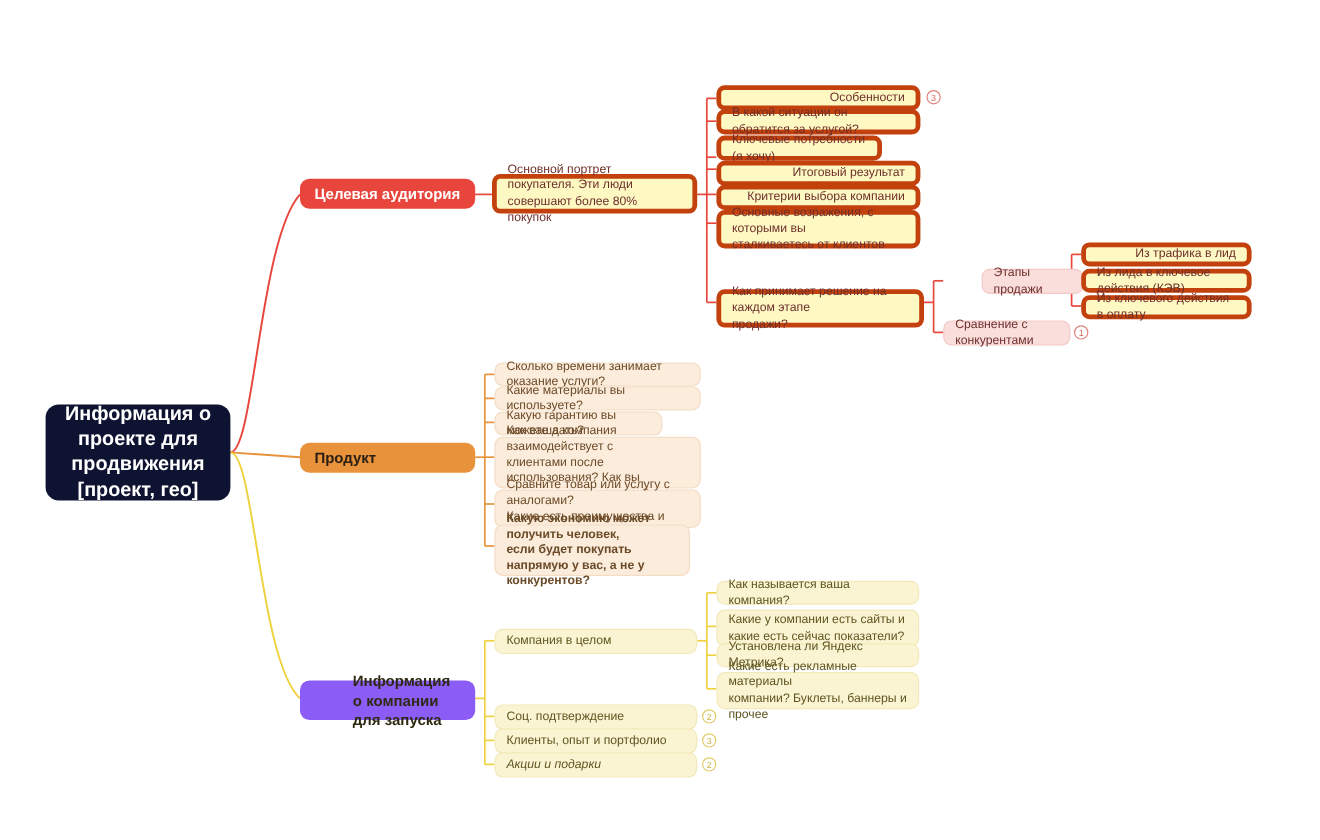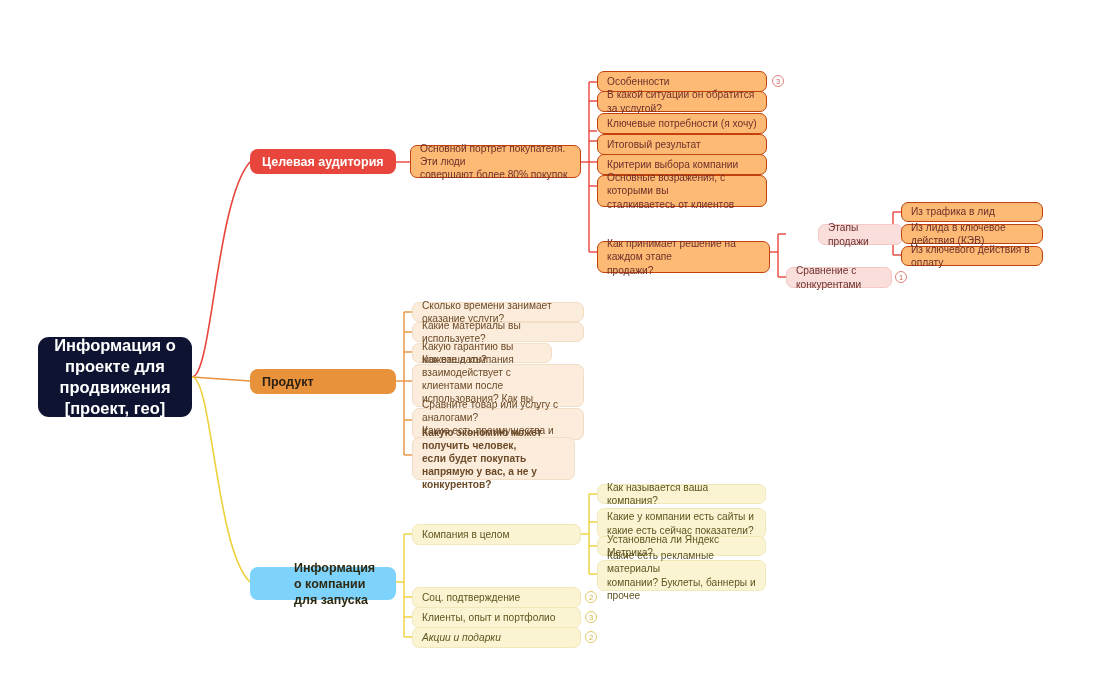--- a/index.html
+++ b/index.html
@@ -42,30 +42,31 @@
   }
   
   .branch {
     font-size: 12.5px;
     font-weight: 700;
     border-radius: 8px;
     padding: 7px 12px;
   }
   .branch.red    { background: #e8453c; color: #ffffff; }
   .branch.orange { background: #e8923c; color: #2c2013; }
-  .branch.yellow { background: #7dd3fc; color: #2e2a12; padding-left: 44px; }
+  .branch.yellow { background: #8b5cf6; color: #2e2a12; padding-left: 44px; }
   
   .leaf {
     font-size: 10.2px;
     font-weight: 400;
   }
   .leaf.red {
-    background: #fdba74;
+    background: #fef9c3;
     color: #6d2f2b;
-    border: 1px solid #c2410c;
+    border: 4px solid #c2410c;
+    justify-content: flex-end;
   }
   .leaf.orange {
     background: #fbecdc;
     color: #6b4a27;
     border: 1px solid #f4ddc5;
   }
   .leaf.yellow {
     background: #fbf4d2;
     color: #5e5520;
     border: 1px solid #f2e9bb;
@@ -179,21 +180,21 @@
     <span>Особенности</span>
   </div>
   <div class="badge red" style="left:772px; top:75px;">
     <span>3</span>
   </div>
 
   <div class="node leaf red" style="left:597px; top:91px; width:170px; height:21px;">
     <span>В какой ситуации он обратится за услугой?</span>
   </div>
 
-  <div class="node leaf red" style="left:597px; top:113px; width:170px; height:21px;">
+  <div class="node leaf red" style="left:597px; top:113px; width:138px; height:21px;">
     <span>Ключевые потребности (я хочу)</span>
   </div>
 
   <div class="node leaf red" style="left:597px; top:134px; width:170px; height:21px;">
     <span>Итоговый результат</span>
   </div>
 
   <div class="node leaf red" style="left:597px; top:154px; width:170px; height:21px;">
     <span>Критерии выбора компании</span>
   </div>

